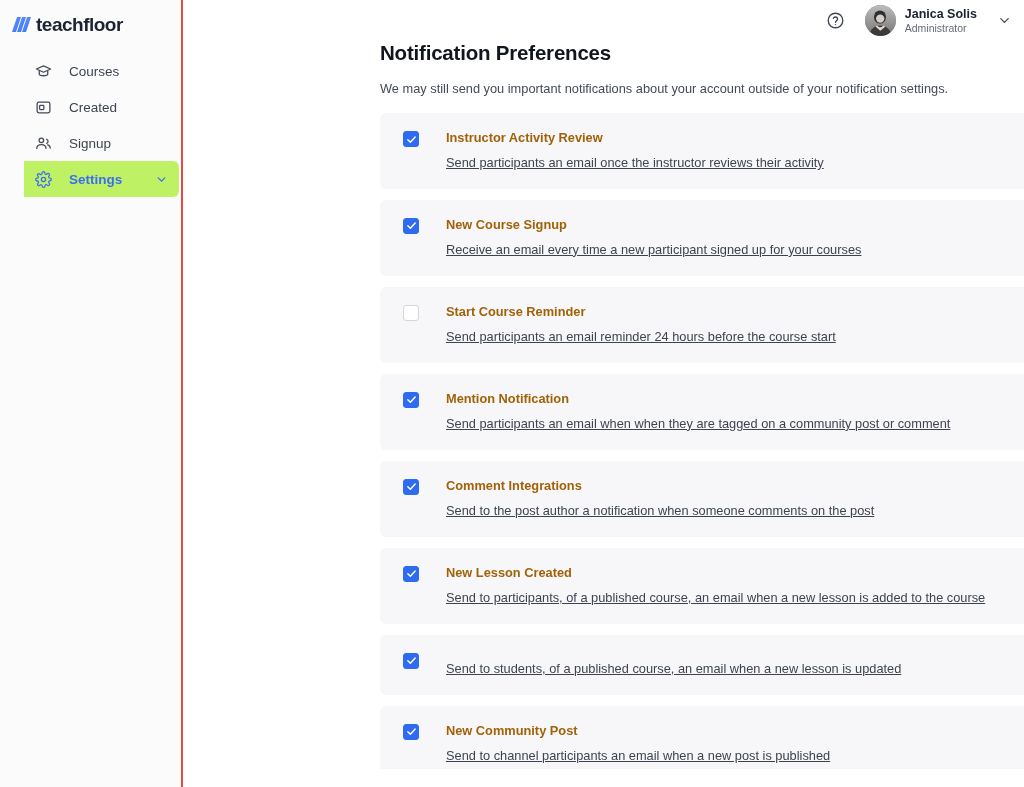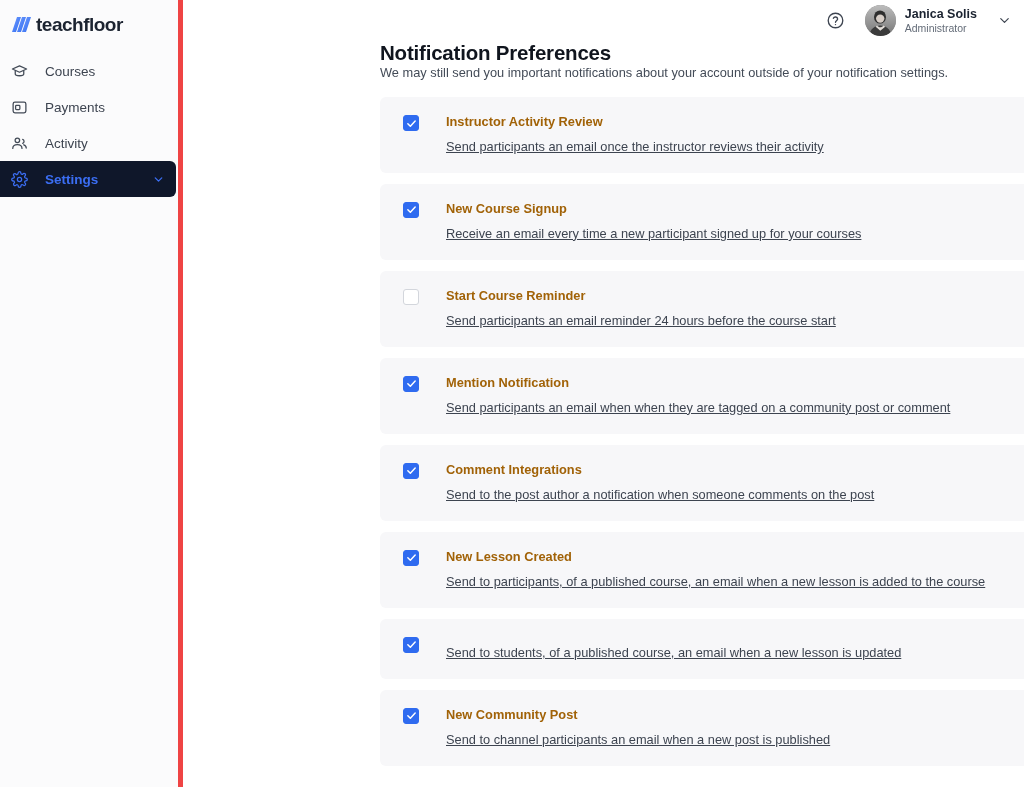--- a/index.html
+++ b/index.html
@@ -17,21 +17,21 @@
     width: 1024px;
     height: 787px;
   }
 
   
   .sidebar {
     width: 183px;
     flex: 0 0 183px;
     height: 787px;
     background: #fbfbfc;
-    border-right: 5px solid #ef4444;
+    border-right: 2px solid #ef4444;
     position: relative;
     padding-top: 0;
   }
 
   .brand {
     display: flex;
     align-items: center;
     height: 40px;
     padding-left: 12px;
     margin-top: 4px;
@@ -46,21 +46,21 @@
   }
   .brand-mark svg { display: block; }
   .brand-text {
     font-size: 19px;
     font-weight: bold;
     color: #1b2330;
     letter-spacing: -0.5px;
     line-height: 1;
   }
 
-  .nav { margin-top: 9px; }
+  .nav { margin-top: 9px; padding-left: 24px; }
 
   .nav-item {
     display: flex;
     align-items: center;
     height: 36px;
     padding-left: 8px;
     margin: 0 2px 0 0;
     border-radius: 0 6px 6px 0;
     cursor: pointer;
     position: relative;
@@ -73,21 +73,21 @@
     justify-content: center;
     color: #434b57;
   }
   .nav-item .nav-label {
     margin-left: 15px;
     font-size: 13.5px;
     color: #3d4450;
     font-weight: normal;
   }
   .nav-item.active {
-    background: #0f172a;
+    background: #bef264;
   }
   .nav-item.active .nav-icon { color: #3b6ef3; }
   .nav-item.active .nav-label { color: #3b6ef3; font-weight: bold; }
   .nav-chevron {
     margin-left: auto;
     margin-right: 11px;
     color: #3b6ef3;
     display: flex;
     align-items: center;
   }
@@ -175,21 +175,21 @@
 
   .page-title {
     font-size: 20.5px;
     font-weight: bold;
     color: #10151e;
     letter-spacing: -0.2px;
   }
   .page-subtitle {
     font-size: 12.8px;
     color: #434b57;
-    margin-top: 0;
+    margin-top: 16px;
   }
 
   .pref-list {
     margin-top: 17px;
     width: 697px;
     display: flex;
     flex-direction: column;
     gap: 11px;
   }
 
@@ -276,33 +276,33 @@
         <span class="nav-label">Courses</span>
       </div>
 
       <div class="nav-item">
         <span class="nav-icon">
           <svg width="17" height="17" viewBox="0 0 24 24" fill="none" stroke="currentColor" stroke-width="1.8" stroke-linecap="round" stroke-linejoin="round">
             <rect x="3" y="4.5" width="18" height="15" rx="2.5"></rect>
             <rect x="6.5" y="9" width="6" height="6" rx="1.2"></rect>
           </svg>
         </span>
-        <span class="nav-label">Payments</span>
+        <span class="nav-label">Created</span>
       </div>
 
       <div class="nav-item">
         <span class="nav-icon">
           <svg width="17" height="17" viewBox="0 0 24 24" fill="none" stroke="currentColor" stroke-width="1.8" stroke-linecap="round" stroke-linejoin="round">
             <circle cx="9" cy="7.5" r="3.2"></circle>
             <path d="M2.5 19c0-3.3 2.9-5.5 6.5-5.5s6.5 2.2 6.5 5.5"></path>
             <path d="M16.5 6.2a3 3 0 0 1 0 5.6"></path>
             <path d="M18 13.8c2.1.6 3.5 2.3 3.5 4.6"></path>
           </svg>
         </span>
-        <span class="nav-label">Activity</span>
+        <span class="nav-label">Signup</span>
       </div>
 
       <div class="nav-item active">
         <span class="nav-icon">
           <svg width="17" height="17" viewBox="0 0 24 24" fill="none" stroke="currentColor" stroke-width="1.8" stroke-linecap="round" stroke-linejoin="round">
             <circle cx="12" cy="12" r="3"></circle>
             <path d="M19.4 15a1.6 1.6 0 0 0 .3 1.8l.1.1a2 2 0 1 1-2.8 2.8l-.1-.1a1.6 1.6 0 0 0-1.8-.3 1.6 1.6 0 0 0-1 1.5V21a2 2 0 1 1-4 0v-.1a1.6 1.6 0 0 0-1-1.5 1.6 1.6 0 0 0-1.8.3l-.1.1a2 2 0 1 1-2.8-2.8l.1-.1a1.6 1.6 0 0 0 .3-1.8 1.6 1.6 0 0 0-1.5-1H3a2 2 0 1 1 0-4h.1a1.6 1.6 0 0 0 1.5-1 1.6 1.6 0 0 0-.3-1.8l-.1-.1a2 2 0 1 1 2.8-2.8l.1.1a1.6 1.6 0 0 0 1.8.3H9a1.6 1.6 0 0 0 1-1.5V3a2 2 0 1 1 4 0v.1a1.6 1.6 0 0 0 1 1.5 1.6 1.6 0 0 0 1.8-.3l.1-.1a2 2 0 1 1 2.8 2.8l-.1.1a1.6 1.6 0 0 0-.3 1.8V9a1.6 1.6 0 0 0 1.5 1H21a2 2 0 1 1 0 4h-.1a1.6 1.6 0 0 0-1.5 1z"></path>
           </svg>
         </span>
         <span class="nav-label">Settings</span>

